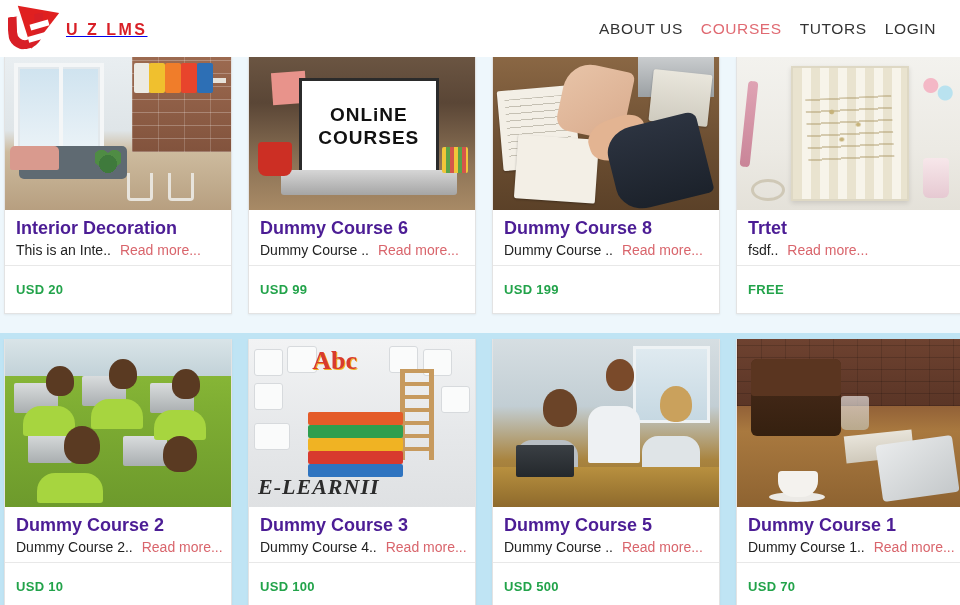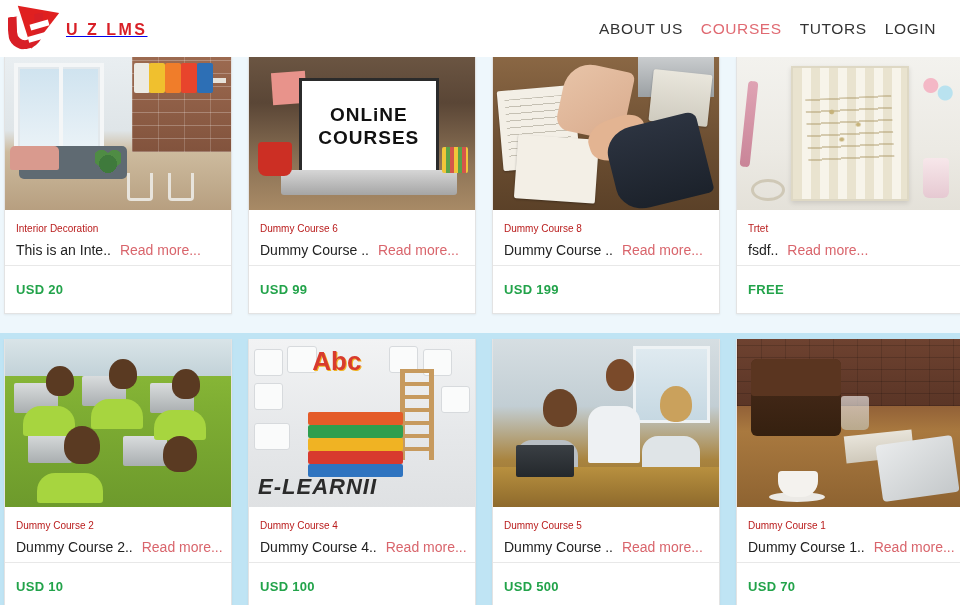--- a/index.html
+++ b/index.html
@@ -115,25 +115,26 @@
     overflow: hidden;
     background: #cfcfcf;
   }
   .row-bottom .card-thumb { height: 168px; }
 
   .card-body {
     padding: 9px 11px 0 11px;
     height: 70px;
   }
   .card-title {
-    color: #b91c1c;
-    font-size: 10px;
+    color: #4c1d95;
+    font-size: 18px;
     line-height: 19px;
     white-space: nowrap;
     overflow: hidden;
+    font-weight: bold;
   }
   .card-desc-line {
     margin-top: 3px;
     font-size: 14px;
     line-height: 19px;
     color: #222222;
     white-space: nowrap;
   }
   .read-more {
     color: #d9656c;
@@ -327,21 +328,21 @@
   .t-class .shirt {
     position: absolute; width: 52px; height: 30px;
     background: #a7d53f; border-radius: 18px 18px 3px 3px;
   }
   .t-class .wall {
     position: absolute; left: 0; top: 0; width: 100%; height: 22%;
     background: linear-gradient(180deg,#d9e4e8,#c2d2d8);
   }
 
   
-  .t-elearn { background: linear-gradient(180deg,#f2f3f4 0%,#e6e8ea 55%,#dfe1e3 100%); }
+  .t-elearn { background: linear-gradient(180deg,#f2f3f4 0%,#e6e8ea 55%,#dfe1e3 100%); font-family: Liberation Serif, serif; }
   .t-elearn .key {
     position: absolute; background: #fafbfb; border: 1px solid #d7dadd; border-radius: 3px;
   }
   .t-elearn .stack {
     position: absolute; left: 26%; bottom: 18%; width: 42%; height: 48%;
   }
   .t-elearn .bk { position: absolute; left: 0; width: 100%; height: 16%; border-radius: 2px; }
   .t-elearn .bk1 { bottom: 0;   background: #2f74c0; }
   .t-elearn .bk2 { bottom: 16%; background: #d83a2e; }
   .t-elearn .bk3 { bottom: 32%; background: #f0b323; }
@@ -600,21 +601,21 @@
             <span class="bk bk1"></span>
               <span class="bk bk2"></span>
               <span class="bk bk3"></span>
             <span class="bk bk4"></span>
               <span class="bk bk5"></span>
           </span>
           <span class="wordmark">E-LEARNII</span>
         </div>
       </div>
       <div class="card-body">
-        <div class="card-title">Dummy Course 4</div>
+        <div class="card-title">Dummy Course 3</div>
         <div class="card-desc-line">
           <span>Dummy Course 4..</span><a class="read-more" href="#">Read more...</a>
         </div>
       </div>
       <div class="card-footer">
         <span class="card-price">USD 100</span>
       </div>
     </article>
 
     <article class="card">

